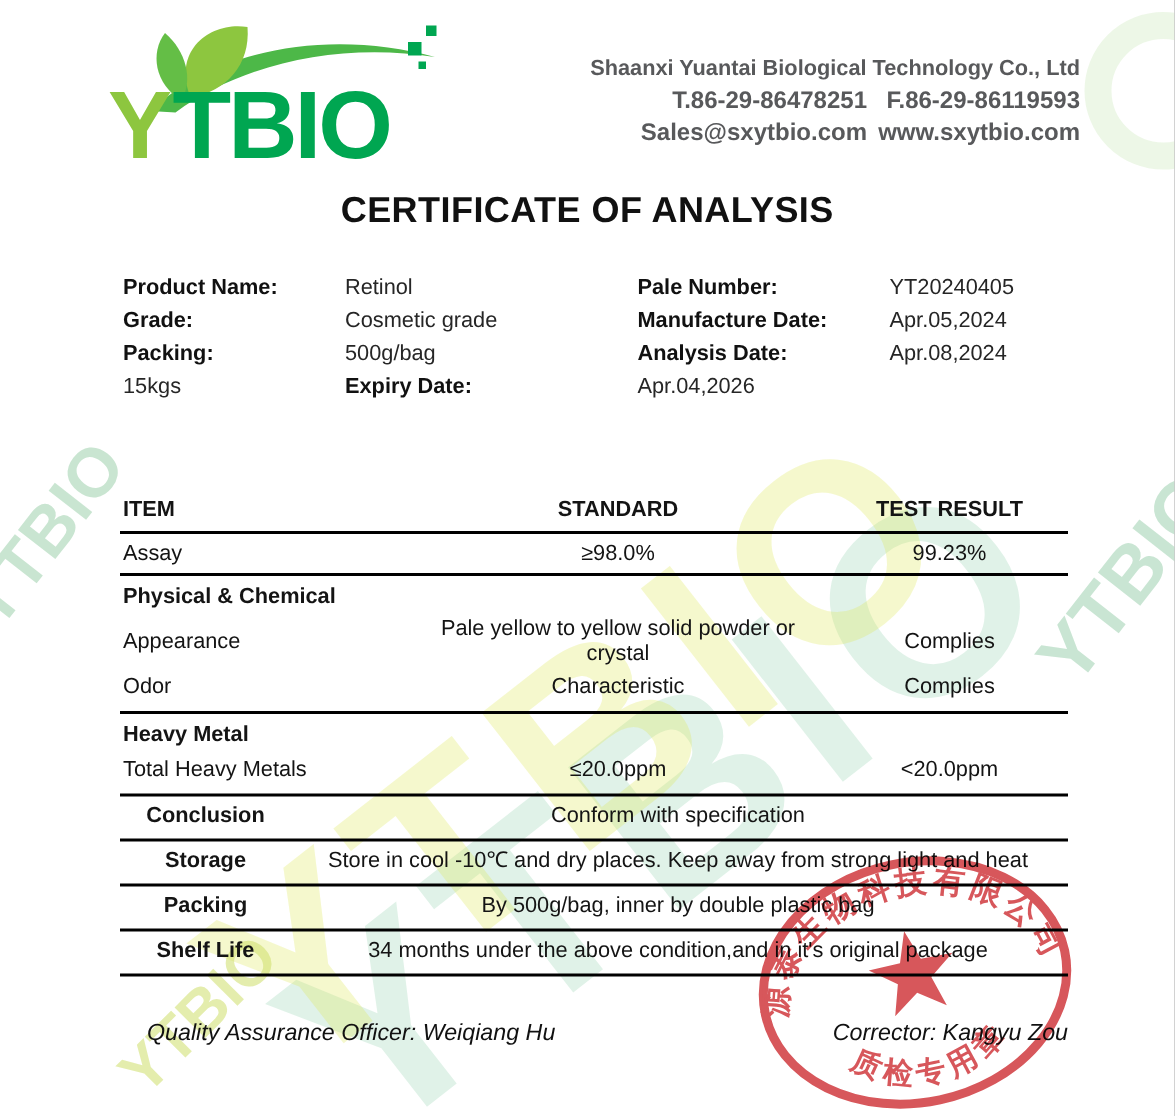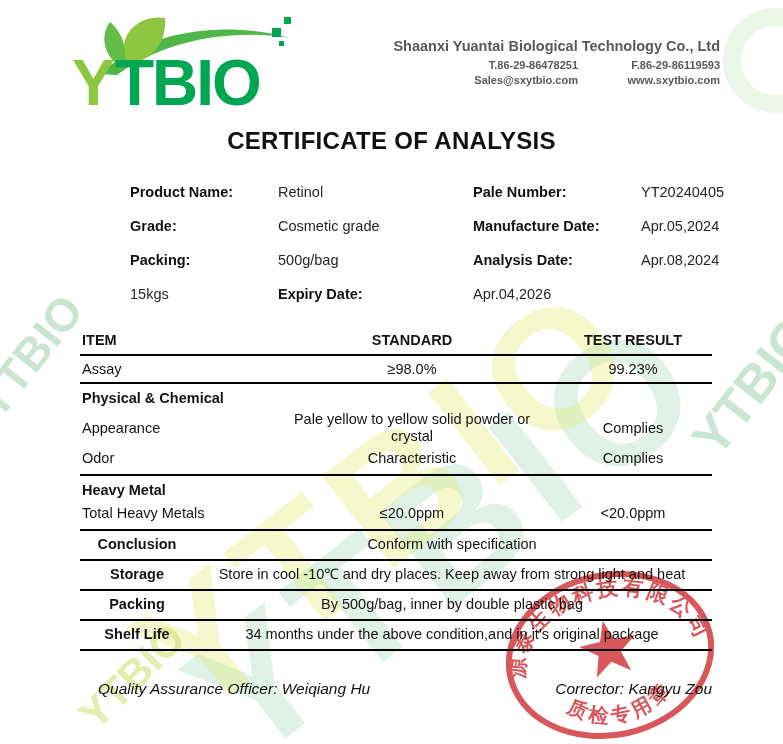--- a/index.html
+++ b/index.html
@@ -15,26 +15,26 @@
   .wm-giant-yellow { left:98px; top:600px; font-size:170px; letter-spacing:12px; transform:rotate(-38deg); color:rgba(222,232,90,0.30); }
   .wm-left-small { left:-35px; top:395px; font-size:46px; transform:rotate(-52deg); color:rgba(120,190,140,0.40); }
   .wm-right-small { left:680px; top:430px; font-size:52px; transform:rotate(-52deg); color:rgba(100,180,130,0.35); }
   .wm-bottom-small { left:70px; top:705px; font-size:42px; transform:rotate(-45deg); color:rgba(205,222,105,0.55); }
   .wm-ring { position:absolute; left:723px; top:8px; width:105px; height:105px; border-radius:50%; border:18px solid rgba(190,225,170,0.28); }
   
   .content { position:absolute; inset:0; z-index:2; }
   .logo-svg { position:absolute; left:72px; top:12px; width:252px; height:102px; }
   .company { position:absolute; left:386px; top:38px; width:334px; color:#58595B; }
   .company-name { font-size:14.5px; font-weight:bold; text-align:right; white-space:nowrap; }
-  .company-grid { display:grid; grid-template-columns:192px 1fr; margin-top:5px; row-gap:3px; font-size:11px; font-weight:bold; }
+  .company-grid { display:grid; grid-template-columns:192px 1fr; margin-top:5px; row-gap:3px; font-size:16px; font-weight:bold; }
   .company-grid > div { text-align:right; }
   .doc-title { position:absolute; left:0; top:127px; width:100%; text-align:center; font-size:24px; font-weight:bold; color:#111; letter-spacing:0.3px; }
   
   .product-grid { position:absolute; left:82px; top:184px; width:632px; display:grid;
-    grid-template-columns:148px 195px 168px 1fr; row-gap:18px; font-size:14.5px; line-height:16px;margin-left:48px; }
+    grid-template-columns:148px 195px 168px 1fr; row-gap:6px; font-size:14.5px; line-height:16px; }
   .p-label { font-weight:bold; color:#111; }
   .p-value { color:#262626; }
   
   .coa-table { position:absolute; left:80px; top:331px; width:632px; font-size:14.5px; color:#141414; line-height:17px; }
   .t-cols { display:grid; grid-template-columns:190px 280px 162px; align-items:center; }
   .t-head { font-weight:bold; padding:1px 0 5px 2px; border-bottom:2px solid #000; }
   .c-std, .c-res { text-align:center; }
   .row-assay { padding:5px 0 4px 2px; border-bottom:2px solid #000; }
   .t-section { font-weight:bold; padding:6px 0 2px 2px; }
   .row-appearance { padding:2px 0 2px 2px; }

